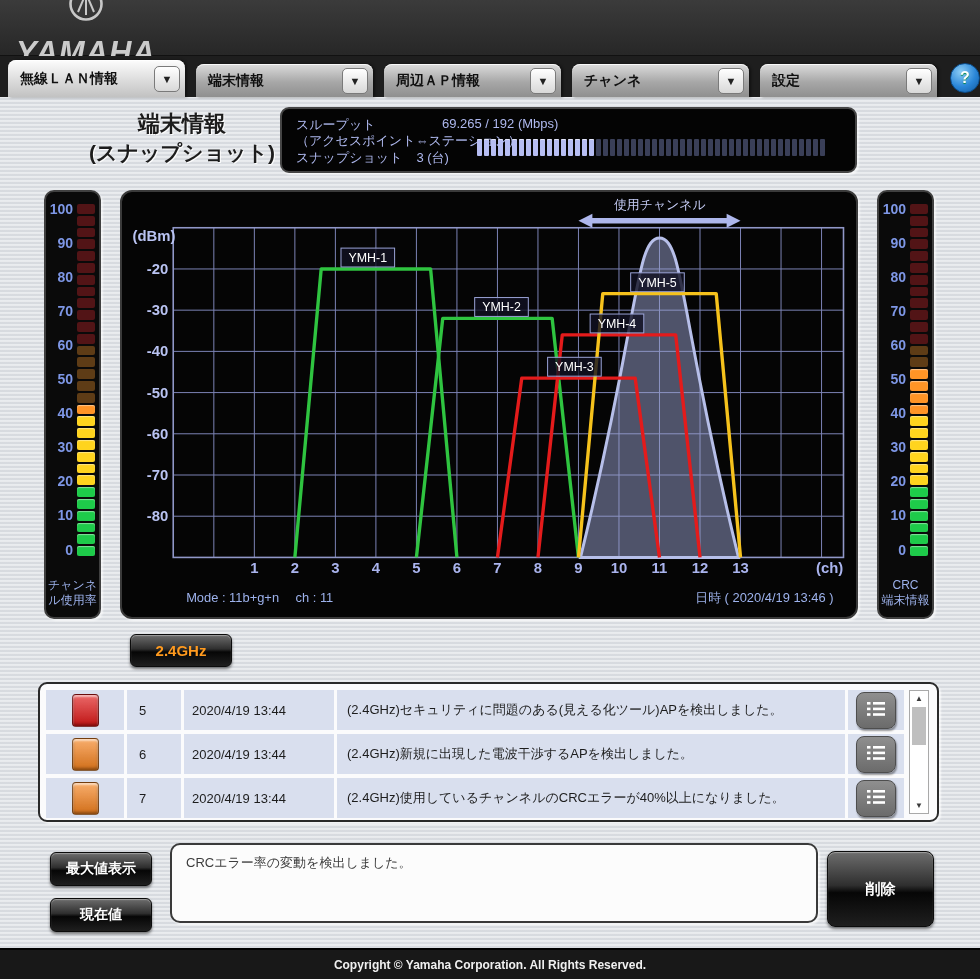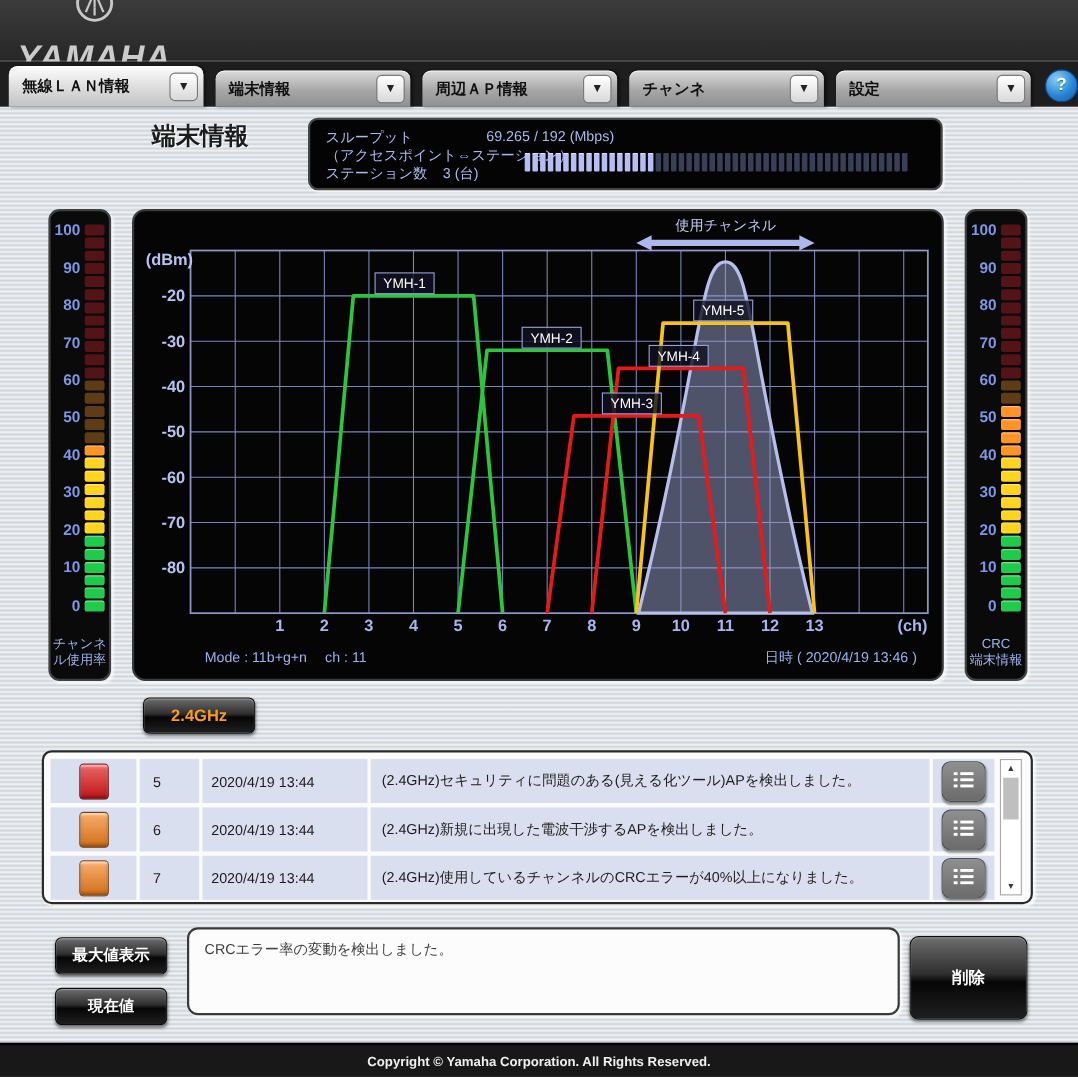--- a/index.html
+++ b/index.html
@@ -128,30 +128,31 @@
       </div>
       <div class="tab">
         <span>設定</span>
         <span class="dd">▼</span>
       </div>
       <div class="help">?</div>
   </div>
 
   <div class="title">
     <div class="l1">端末情報</div>
+    <div class="l2">(スナップショット)</div>
   </div>
 
   <div class="tp">
     <div class="row1">
       <span class="lab">スループット</span>
       <span>69.265 / 192 (Mbps)</span>
     </div>
     <div class="row2">（アクセスポイント⇔ステーション）</div>
     <div class="row3">
-      <span>ステーション数</span>
+      <span>スナップショット</span>
       <span>3 (台)</span>
     </div>
     <div class="tp-bar">
         <div class="tpseg lit"></div>
         <div class="tpseg lit"></div>
         <div class="tpseg lit"></div>
         <div class="tpseg lit"></div>
         <div class="tpseg lit"></div>
         <div class="tpseg lit"></div>
         <div class="tpseg lit"></div>

